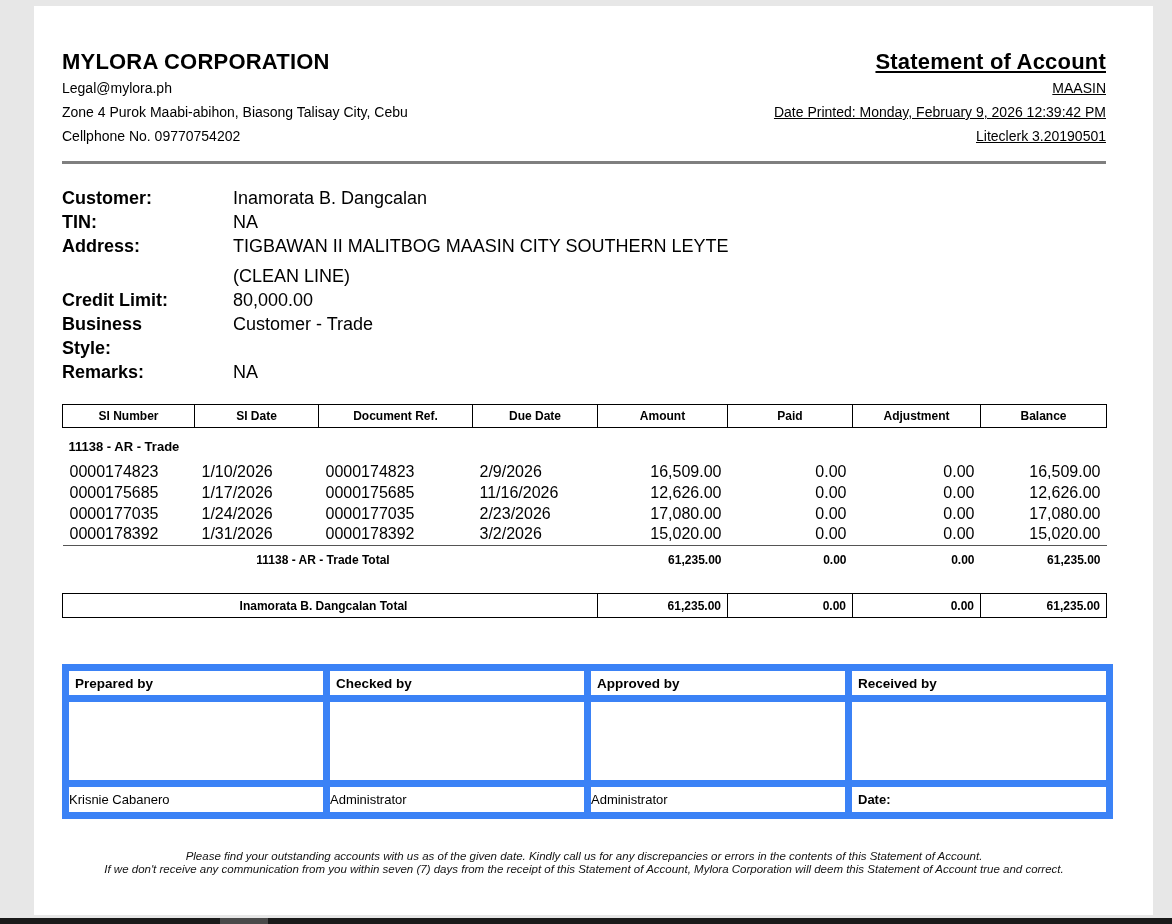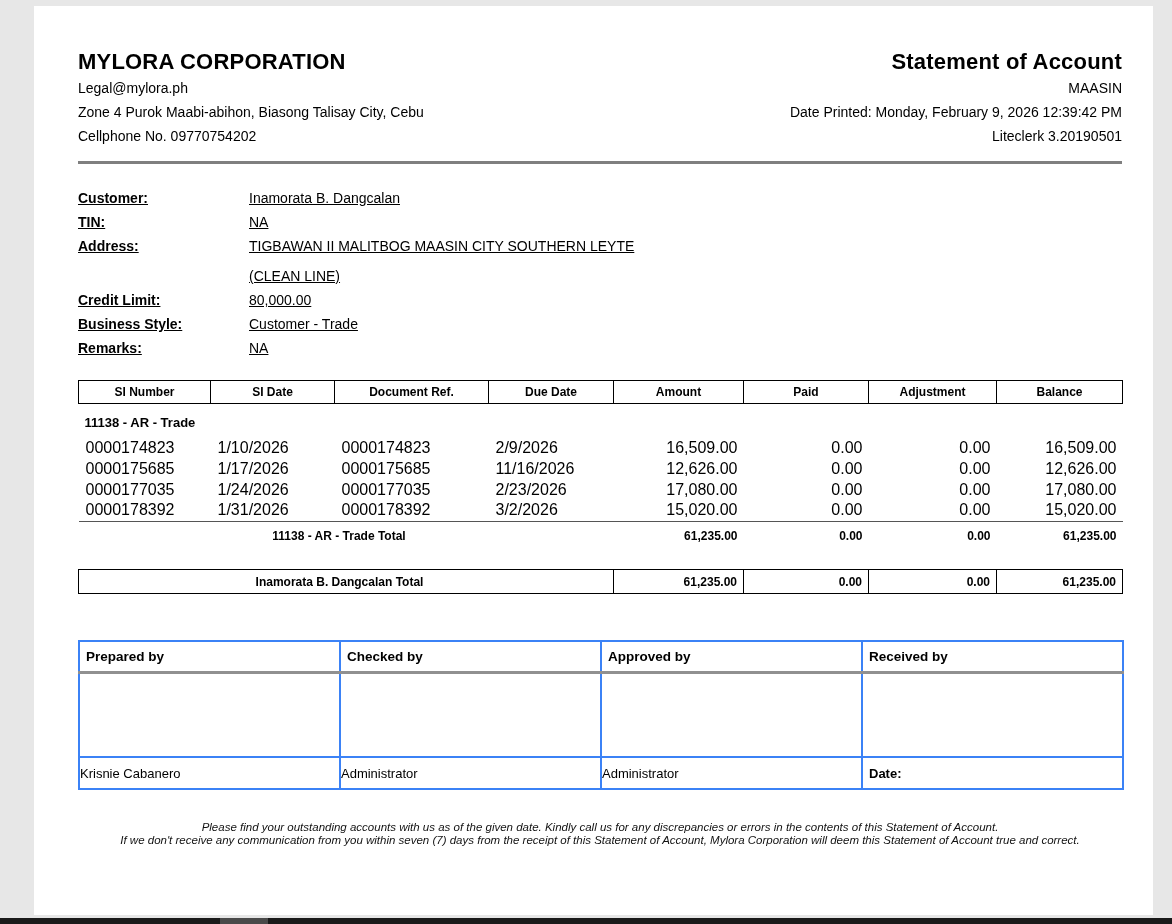--- a/index.html
+++ b/index.html
@@ -9,31 +9,31 @@
     background:#e7e7e7;
     color:#000;
     position:relative;
     overflow:hidden;
   }
   .page {
     position:absolute; left:34px; top:6px;
     width:1119px; height:909px;
     background:#fff;
   }
-  .content { position:absolute; left:44px; top:0; width:1044px; }
+  .content { position:absolute; left:28px; top:0; width:1044px; }
 
   
   .doc-header { display:flex; justify-content:space-between; margin-top:42px; }
   .hdr-left, .hdr-right { font-size:14px; line-height:24px; }
-  .hdr-right { text-align:right; }
+  .hdr-right { text-align:right;text-decoration:underline; }
   .company-name, .doc-title { font-size:22px; font-weight:bold; line-height:28px; letter-spacing:.2px; }
   .rule { border:none; border-top:3px solid #7f7f7f; margin-top:13px; }
 
   
-  .cust { margin-top:22px; font-size:14px;text-decoration:underline; }
+  .cust { margin-top:22px; font-size:18px; }
   .info-row { display:flex; line-height:24px; }
   .info-row.gap-top { margin-top:6px; }
   .info-label { width:127px; font-weight:bold; flex:0 0 127px; }
   .info-value { flex:1;margin-left:44px; }
 
   
   table { border-collapse:collapse; table-layout:fixed; width:1044px; }
   .stmt { margin-top:20px; }
   .stmt th {
     border:1px solid #000; font-size:12px; font-weight:bold;
@@ -49,21 +49,21 @@
   .gtotal-label { text-align:center; padding-right:14px; }
 
   .grand { margin-top:18px; }
   .grand td {
     border:1px solid #000; font-size:12px; font-weight:bold; height:24px; vertical-align:middle;
   }
   .grand .gtotal-label { padding-right:13px; }
 
   
   .sig { margin-top:46px; }
-  .sig td { border:2px solid #3b82f6; font-size:13px; vertical-align:middle; }
+  .sig td { border:7px solid #3b82f6; font-size:13px; vertical-align:middle; }
   .sig .sig-head td {
     font-size:13.5px; font-weight:bold; height:31px; padding-left:6px;
     border-bottom:3px solid #909090;
   }
   .sig .sig-space td { height:85px; }
   .sig .sig-foot td { height:32px; }
   .sig .sig-foot td.date-cell { text-align:left; font-weight:bold; padding-left:6px; }
 
   
   .foot-note { margin-top:31px; text-align:center; font-style:italic; font-size:11.5px; line-height:13px; color:#111; }

